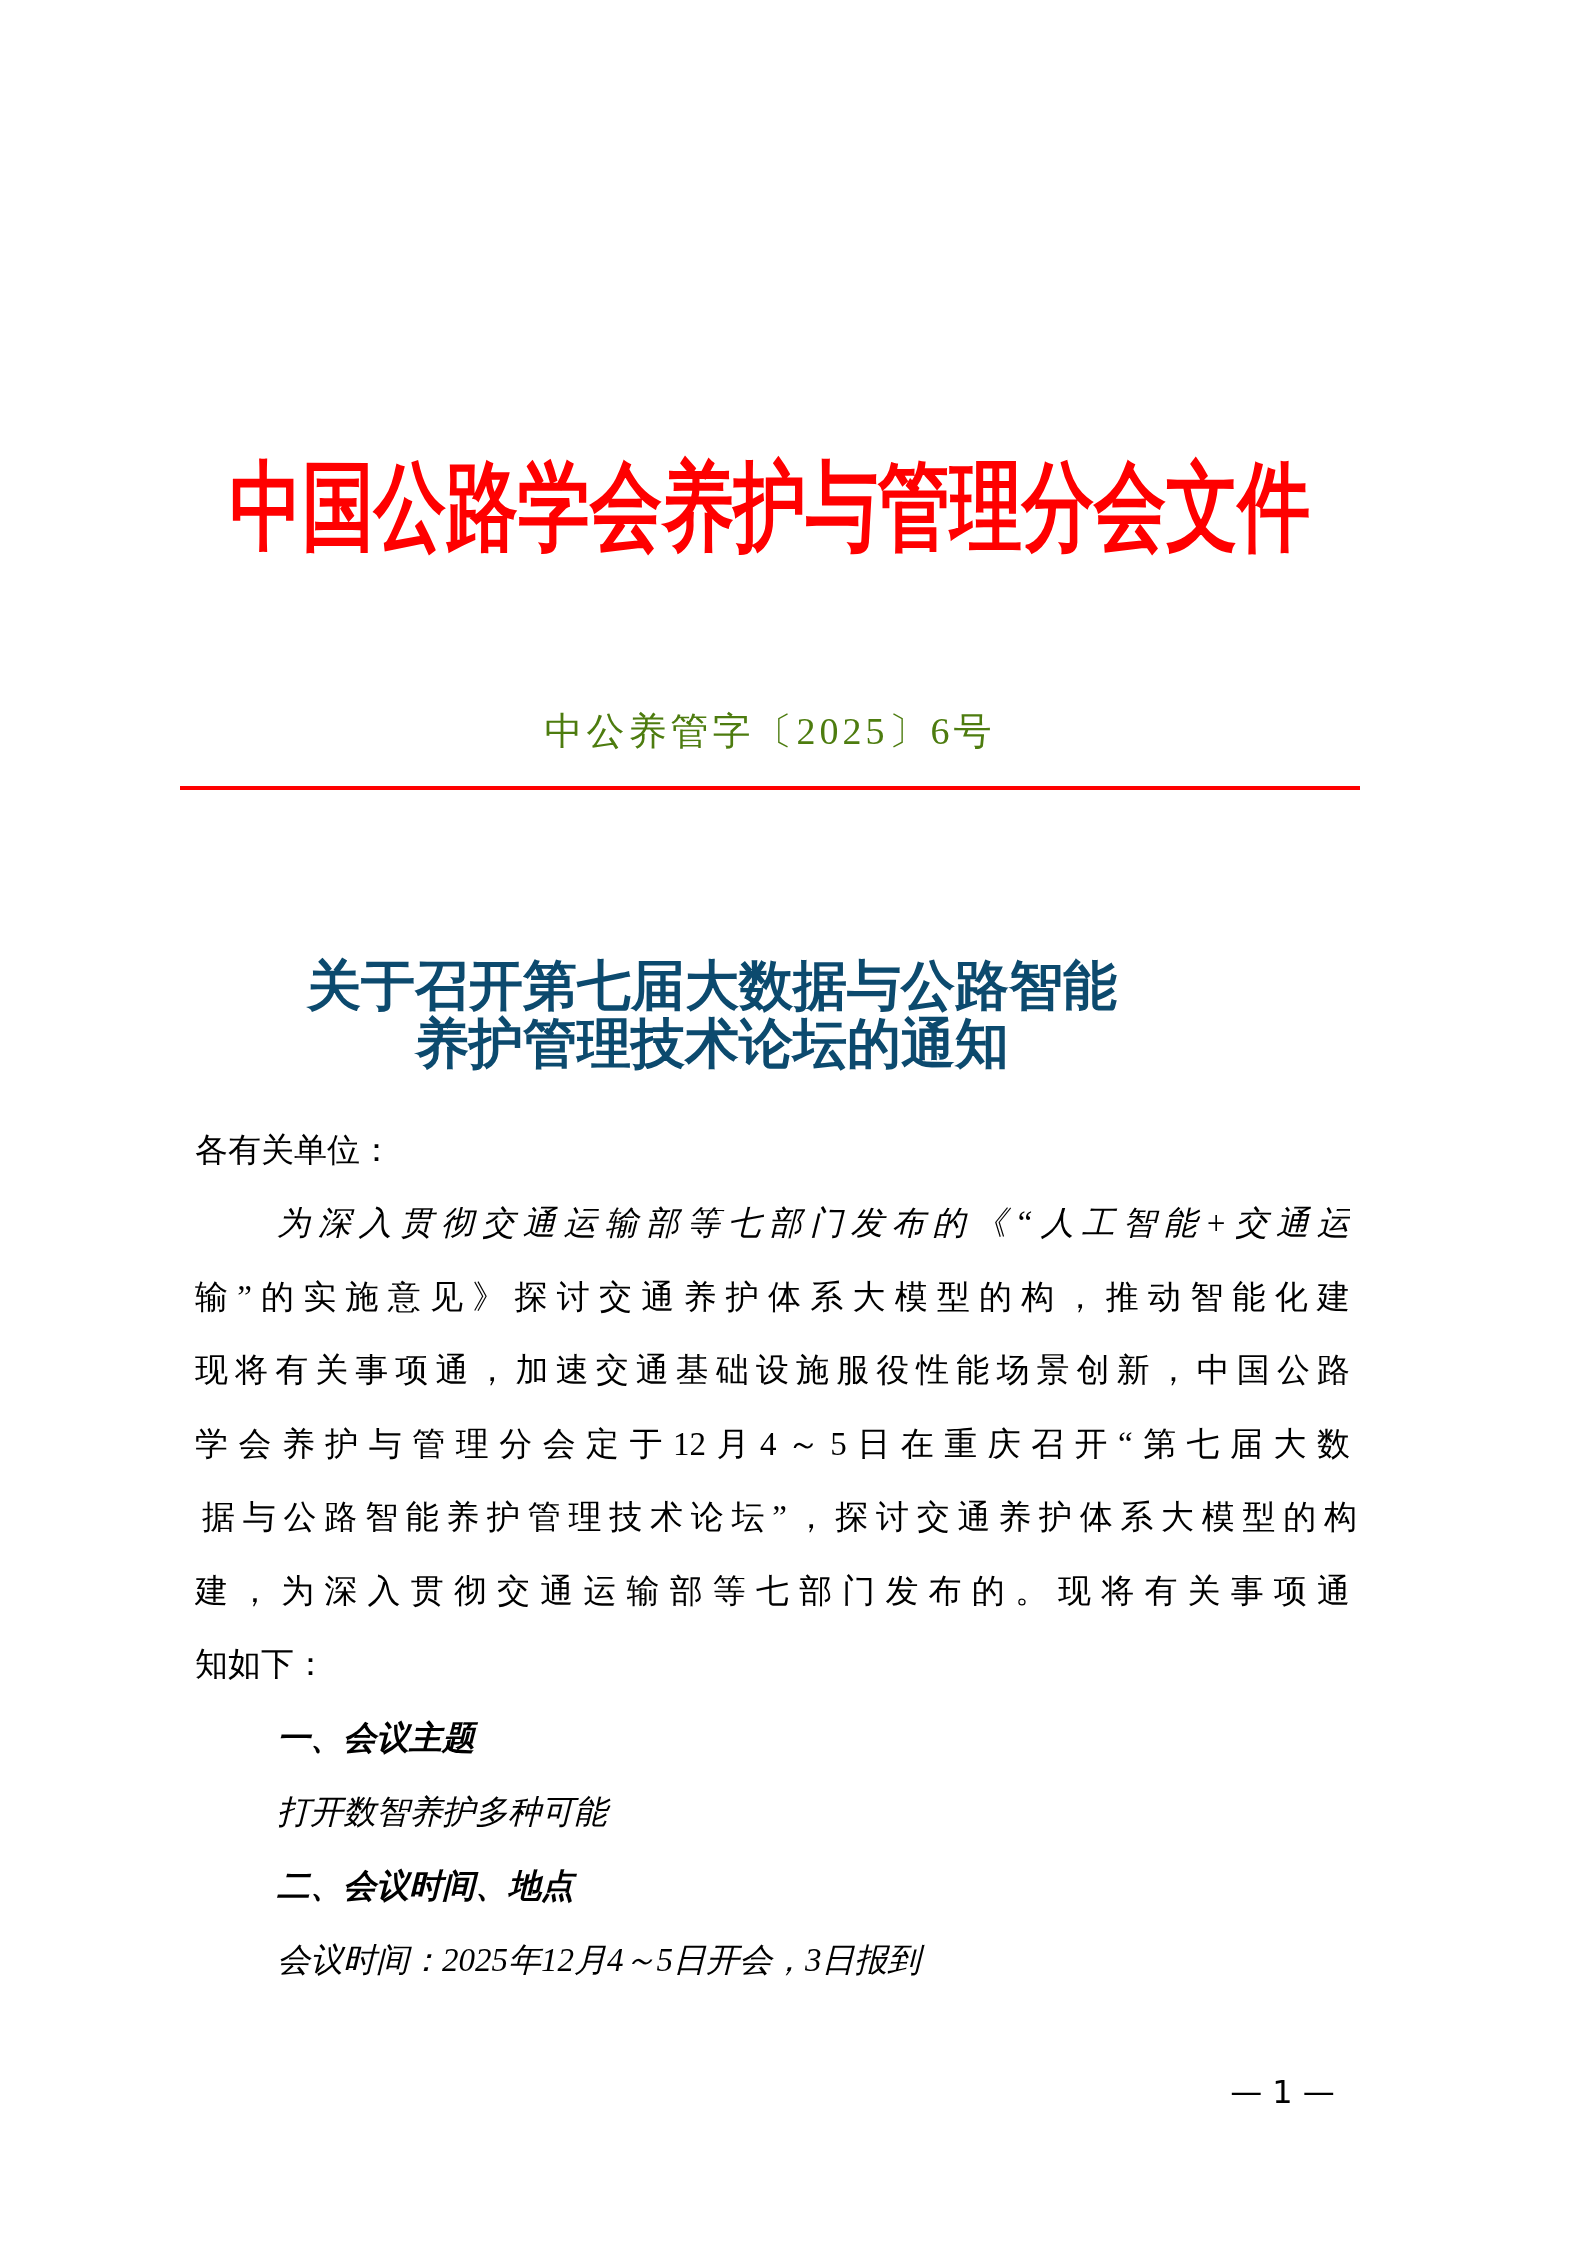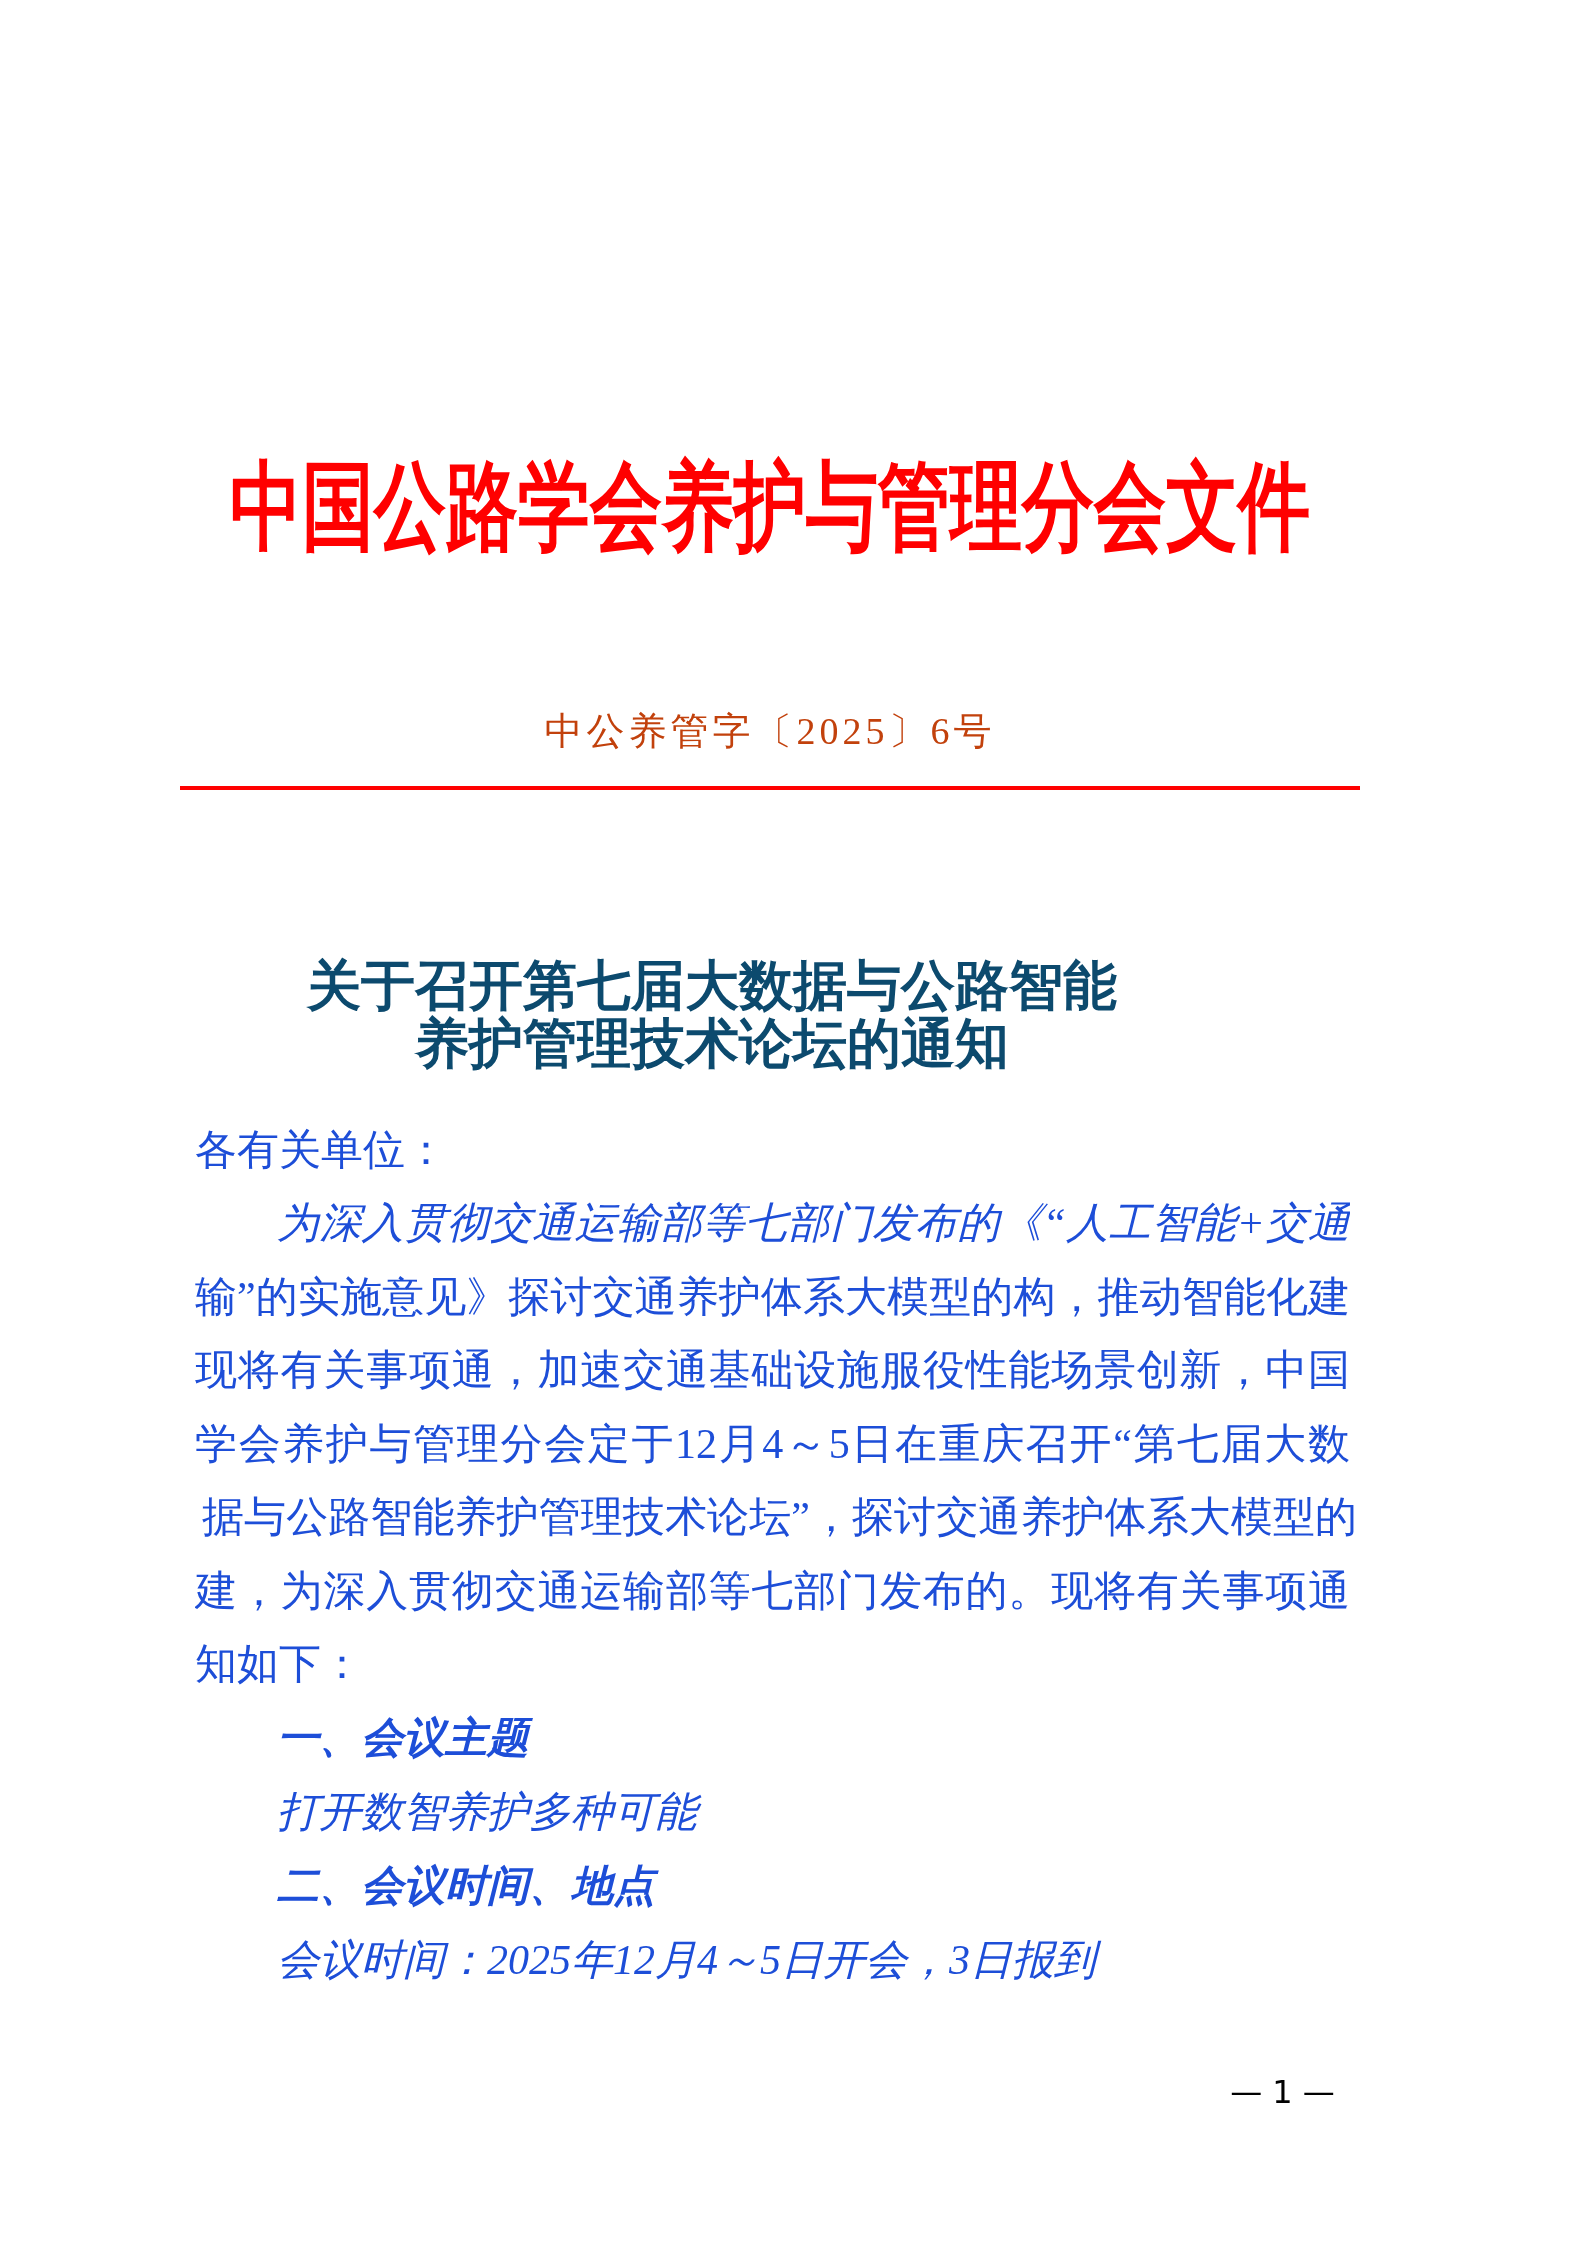--- a/index.html
+++ b/index.html
@@ -9,41 +9,41 @@
   .red-header {
     position: absolute; left: 180px; top: 458px; width: 1180px; height: 110px;
     text-align: center; color: #ff0000;
     font-family: "DejaVu Serif", "Liberation Serif", serif;
     font-weight: bold; font-size: 72px; line-height: 72px;
     letter-spacing: 0px; white-space: nowrap;
     transform: scaleY(1.35); transform-origin: center top;
   }
   .doc-number {
     position: absolute; left: 180px; top: 706px; width: 1180px; height: 50px;
-    text-align: center; color: #c2410c;
+    text-align: center; color: #4d7c0f;
     font-family: "Liberation Serif", "DejaVu Serif", serif;
     font-size: 38px; line-height: 50px; letter-spacing: 4px; white-space: nowrap;
   }
   .red-rule {
     position: absolute; left: 180px; top: 786px; width: 1180px; height: 4px; background: #ff0000;
   }
   .title-line {
     position: absolute; left: 180px; width: 1064px; height: 70px;
     text-align: center; color: #0c4a6e;
     font-family: "DejaVu Serif", "Liberation Serif", serif;
     font-weight: bold; font-size: 54px; line-height: 70px; white-space: nowrap;
   }
   .title-line.l1 { top: 950px; }
   .title-line.l2 { top: 1008px; }
 
   .body-line {
     position: absolute; left: 195px; width: 1155px; height: 52px;
-    color: #1d4ed8;
+    color: #000000;
     font-family: "Liberation Serif", "DejaVu Serif", serif;
-    font-size: 42px; line-height: 52px; white-space: nowrap;
+    font-size: 33px; line-height: 52px; white-space: nowrap;
     text-align: left;
   }
   .body-line.justify { text-align: justify; text-align-last: justify; text-justify: inter-character; white-space: normal; overflow: hidden; }
   .body-line.indent { left: 277px; width: 1073px; font-style: italic; }
   .heading {
     font-family: "DejaVu Sans", "Liberation Sans", sans-serif;
     font-weight: bold;
   }
   .page-number {
     position: absolute; left: 1210px; top: 2068px; width: 145px; height: 48px;

